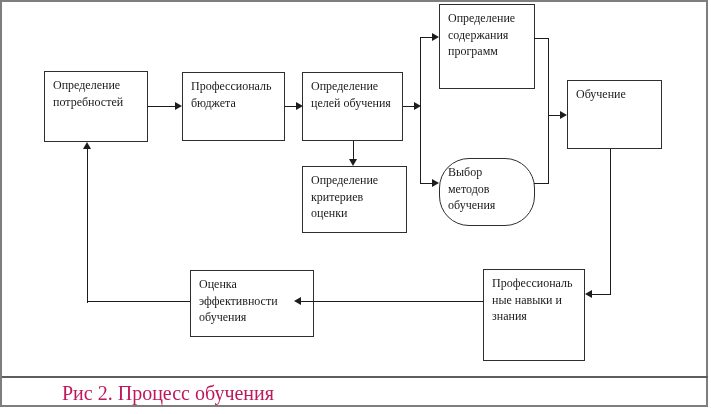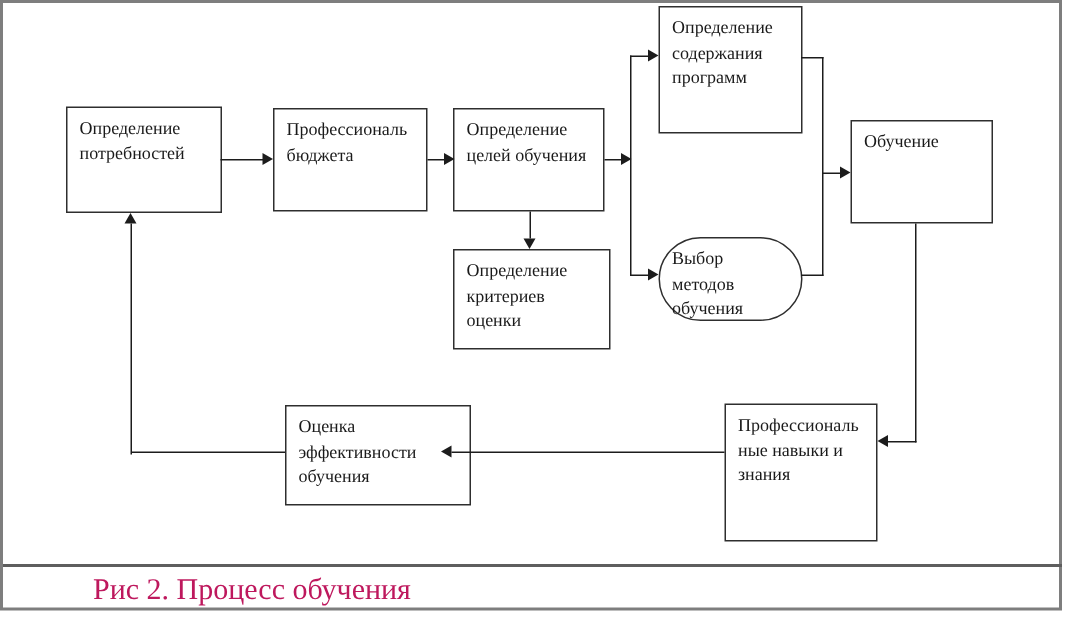--- a/index.html
+++ b/index.html
@@ -65,21 +65,21 @@
   .arr.r { border-left: 7px solid #1c1c1c; border-right: 0; }
   .arr.l { border-right: 7px solid #1c1c1c; border-left: 0; }
   .arr.d { border-top: 7px solid #1c1c1c; border-bottom: 0; }
   .arr.u { border-bottom: 7px solid #1c1c1c; border-top: 0; }
 
   
   .n-needs      { left: 44px;  top: 71px;  width: 104px; height: 71px; }
   .n-budget     { left: 182px; top: 72px;  width: 103px; height: 69px; }
   .n-goals      { left: 302px; top: 72px;  width: 101px; height: 69px; }
   .n-content    { left: 439px; top: 4px;   width: 96px;  height: 85px; }
-  .n-methods    { left: 439px; top: 158px; width: 96px;  height: 56px; border-radius: 30px; }
+  .n-methods    { left: 439px; top: 158px; width: 96px;  height: 68px; border-radius: 30px; }
   .n-training   { left: 567px; top: 80px;  width: 95px;  height: 69px; }
   .n-criteria   { left: 302px; top: 166px; width: 105px; height: 67px; }
   .n-skills     { left: 483px; top: 269px; width: 102px; height: 92px; }
   .n-evaluation { left: 190px; top: 270px; width: 124px; height: 67px; }
 </style>
 </head>
 <body>
 
 <div class="canvas">
 

